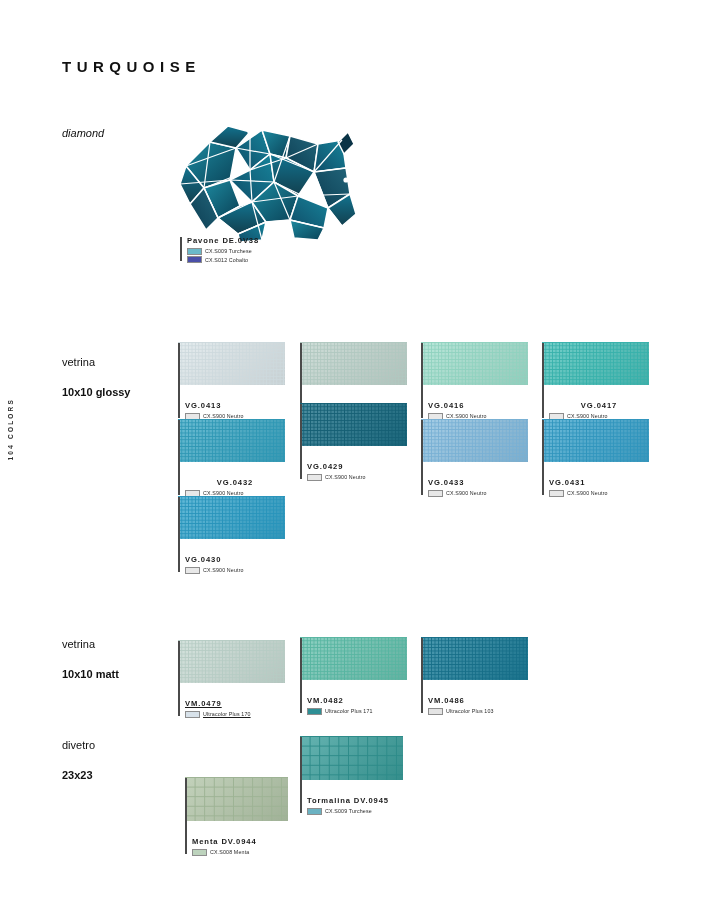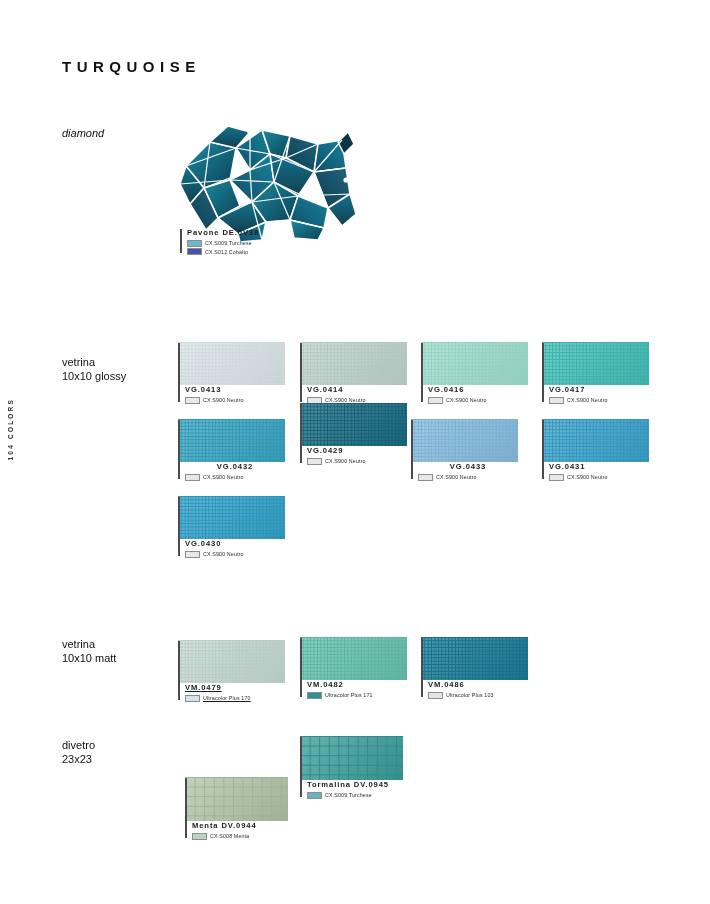--- a/index.html
+++ b/index.html
@@ -20,40 +20,40 @@
 
   
   .page-title{
     position:absolute;left:62px;top:58px;
     font-size:15px;font-weight:700;letter-spacing:5.5px;color:#111;
   }
 
   
   .sec-label{position:absolute;left:62px;font-size:11px;color:#111;line-height:14px;}
   .sec-label .l1{font-weight:400;}
-  .sec-label .l2{font-weight:400;}
+  .sec-label .l2{font-weight:700;margin-top:16px;}
 
   
   .diamond-wrap{position:absolute;left:178px;top:118px;width:180px;height:125px;}
   .diamond-wrap svg{display:block;}
 
   
   .cap{position:absolute;padding-left:7px;}
   .cap:before{
     content:"";position:absolute;left:0;top:1px;bottom:2px;width:1.6px;background:#4a4a4a;
   }
   .cap .name{font-size:7.6px;font-weight:700;letter-spacing:.9px;color:#1a1a1a;line-height:10px;white-space:nowrap;}
   .cap .grout{display:flex;align-items:center;gap:3px;margin-top:1.5px;}
   .cap .chip{width:13px;height:5px;border:0.8px solid #8d8d8d;display:inline-block;flex:none;}
   .cap .gtext{font-size:5.3px;letter-spacing:.15px;color:#2a2a2a;line-height:6px;white-space:nowrap;}
 
   
   .sw{position:absolute;}
   .sw .tile{width:107px;height:43px;}
-  .sw .cap{position:static;margin-top:0;}
+  .sw .cap{position:static;margin-top:16px;}
 
   .mosaic-fine{
     background-size:3.4px 3.4px;
     background-position:0 0;
   }
   .mosaic-coarse{
     background-size:9.6px 9.6px;
     background-position:0 0;
   }
 </style>
@@ -120,21 +120,21 @@
           <path d="M72,14 L72,52 L74,84 L84,122"></path>
           <path d="M112,18 L96,64 L112,102"></path>
           <path d="M164,22 L136,54 L150,90 L164,108"></path>
         </g>
         <circle cx="72" cy="14" r="2.6" fill="#ffffff" stroke="none"></circle>
         <circle cx="168" cy="62" r="2.6" fill="#ffffff" stroke="none"></circle>
       </g>
     </svg>
   </div>
 
-  <div class="cap" style="left:180px;top:228px;">
+  <div class="cap" style="left:180px;top:236px;">
     <div class="name">Pavone DE.0V38</div>
     <div class="grout">
       <span class="chip" style="background:#6bb9c9"></span>
       <span class="gtext">CX.S009 Turchese</span>
     </div>
     <div class="grout">
       <span class="chip" style="background:#4a4fa8"></span>
       <span class="gtext">CX.S012 Cobalto</span>
     </div>
   </div>
@@ -167,21 +167,21 @@
       <div class="sw" style="left: 421px; top: 342px;">
         <div class="tile mosaic-fine" style="width: 107px; height: 43px;;background-color:#a5e0cf;background-image:linear-gradient(to right, #8fd2bf 0 1px, transparent 1px 100%),linear-gradient(to bottom, #8fd2bf 0 1px, transparent 1px 100%),linear-gradient(135deg, rgba(255,255,255,.22) 0%, rgba(0,0,0,.10) 100%);background-size:3.4px 3.4px, 3.4px 3.4px, 100% 100%;"></div>
         <div class="cap">
           <div class="name">VG.0416</div>
           <div class="grout">
             <span class="chip" style="background: rgb(232, 232, 232);"></span>
             <span class="gtext">CX.S900 Neutro</span>
           </div>
         </div>
       </div>
-      <div class="sw" style="left: 542px; top: 342px;">
+      <div class="sw" style="left: 542px; top: 342px; text-align: center;">
         <div class="tile mosaic-fine" style="width: 107px; height: 43px;;background-color:#4cc2bb;background-image:linear-gradient(to right, #37b1ab 0 1px, transparent 1px 100%),linear-gradient(to bottom, #37b1ab 0 1px, transparent 1px 100%),linear-gradient(135deg, rgba(255,255,255,.22) 0%, rgba(0,0,0,.10) 100%);background-size:3.4px 3.4px, 3.4px 3.4px, 100% 100%;"></div>
         <div class="cap">
           <div class="name">VG.0417</div>
           <div class="grout">
             <span class="chip" style="background: rgb(232, 232, 232);"></span>
             <span class="gtext">CX.S900 Neutro</span>
           </div>
         </div>
       </div>
       <div class="sw" style="left: 178px; top: 419px; text-align: center;">
@@ -197,21 +197,21 @@
       <div class="sw" style="left: 300px; top: 403px;">
         <div class="tile mosaic-fine" style="width: 107px; height: 43px;;background-color:#1c7087;background-image:linear-gradient(to right, #155f74 0 1px, transparent 1px 100%),linear-gradient(to bottom, #155f74 0 1px, transparent 1px 100%),linear-gradient(135deg, rgba(255,255,255,.22) 0%, rgba(0,0,0,.10) 100%);background-size:3.4px 3.4px, 3.4px 3.4px, 100% 100%;"></div>
         <div class="cap">
           <div class="name">VG.0429</div>
           <div class="grout">
             <span class="chip" style="background: rgb(232, 232, 232);"></span>
             <span class="gtext">CX.S900 Neutro</span>
           </div>
         </div>
       </div>
-      <div class="sw" style="left: 411px; top: 419px; text-align: center;">
+      <div class="sw" style="left: 421px; top: 419px;">
         <div class="tile mosaic-fine" style="width: 107px; height: 43px;;background-color:#8cc0e0;background-image:linear-gradient(to right, #78b0d4 0 1px, transparent 1px 100%),linear-gradient(to bottom, #78b0d4 0 1px, transparent 1px 100%),linear-gradient(135deg, rgba(255,255,255,.22) 0%, rgba(0,0,0,.10) 100%);background-size:3.4px 3.4px, 3.4px 3.4px, 100% 100%;"></div>
         <div class="cap">
           <div class="name">VG.0433</div>
           <div class="grout">
             <span class="chip" style="background: rgb(232, 232, 232);"></span>
             <span class="gtext">CX.S900 Neutro</span>
           </div>
         </div>
       </div>
       <div class="sw" style="left: 542px; top: 419px;">

